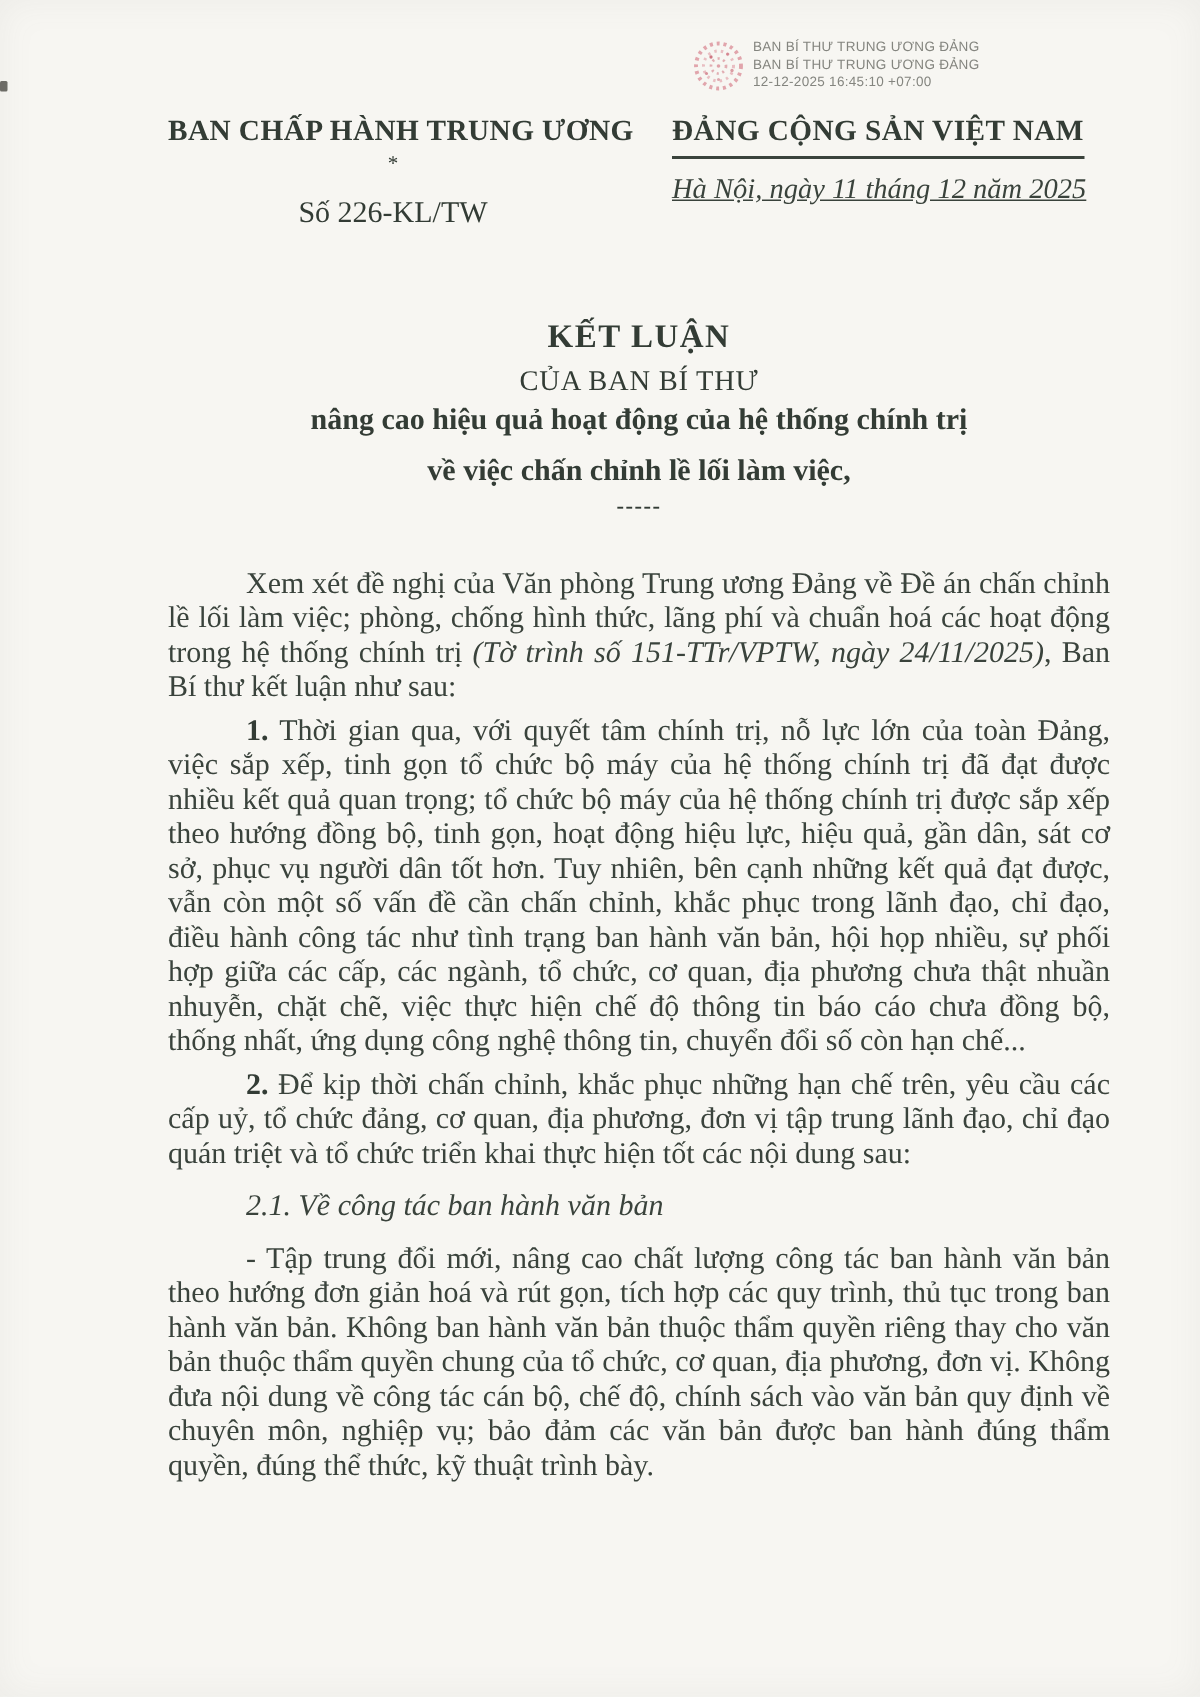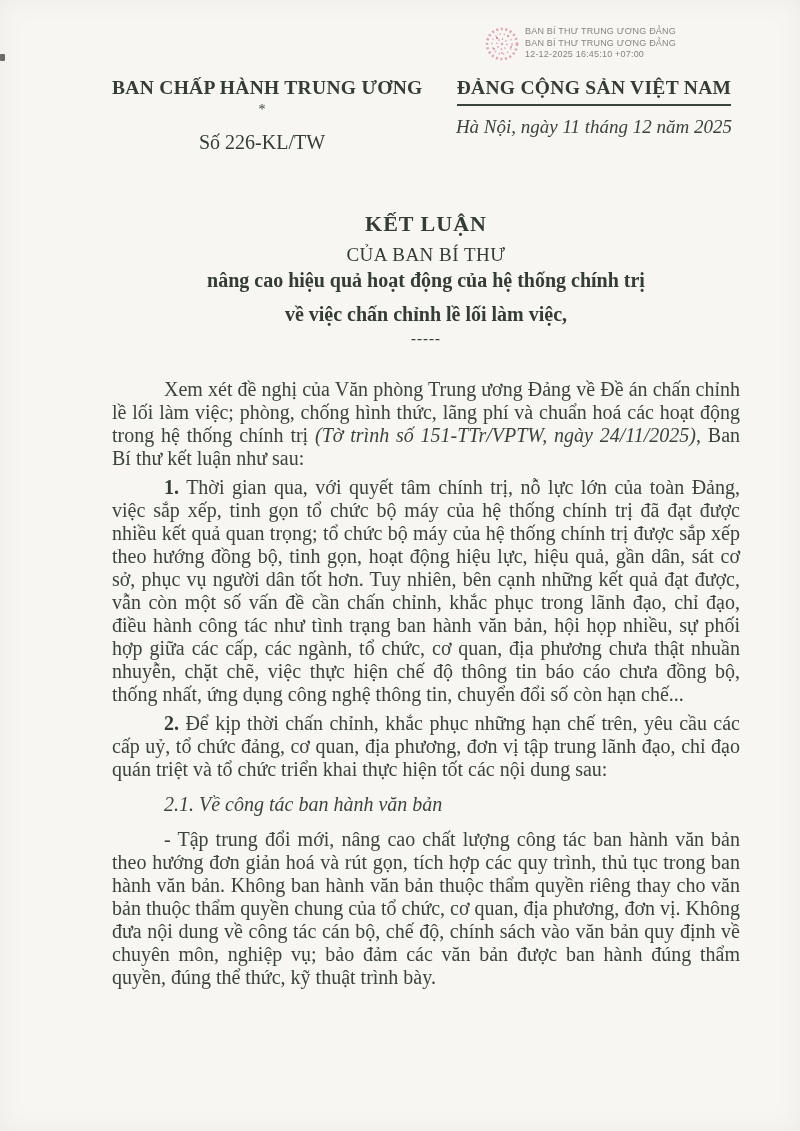--- a/index.html
+++ b/index.html
@@ -11,40 +11,40 @@
   .page {
     position: relative;
     width: 800px; height: 1131px;
     background: #f7f6f2;
     color: #3a433c;
     overflow: hidden;
     box-shadow: inset 0 0 24px rgba(120,120,110,0.08);
   }
   
   .stamp {
-    position: absolute; left: 485px; top: 26px;
+    position: absolute; left: 462px; top: 26px;
     display: flex; align-items: flex-start; gap: 6px;
   }
   .seal { width: 34px; height: 34px; flex: 0 0 auto; margin-top: 1px; }
   .stamp-lines {
     font-family: "Liberation Sans", "DejaVu Sans", sans-serif;
     font-size: 9px; line-height: 11.5px;
     color: #84857f; letter-spacing: 0.2px; white-space: nowrap;
   }
   
   .content {
     position: absolute; left: 112px; top: 0;
     width: 628px;
   }
   .header-row {
     margin-top: 76px;
     display: flex; justify-content: space-between; align-items: flex-start;
   }
   .hcol-left  { width: 300px; text-align: center; }
-  .hcol-right { width: 292px; text-align: center; }
+  .hcol-right { width: 292px; text-align: left; text-decoration: underline; }
   .org {
     font-weight: bold; font-size: 19.5px; line-height: 24px;
     letter-spacing: 0.3px; color: #333c35; white-space: nowrap;
   }
   .org-underlined {
     display: inline-block;
     border-bottom: 2px solid #3a433c;
     padding-bottom: 4px;
   }
   .star-sep { font-size: 14px; line-height: 15px; color: #333c35; margin-top: 2px; }

